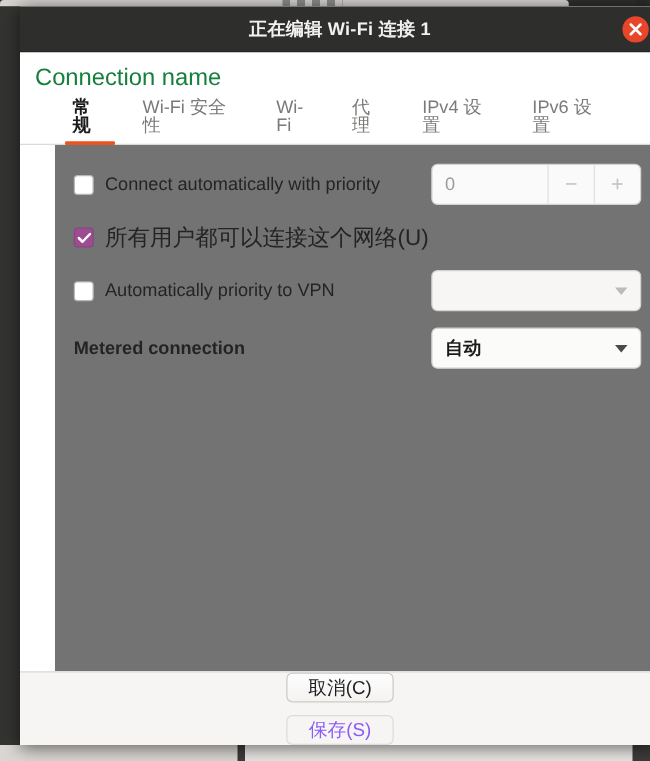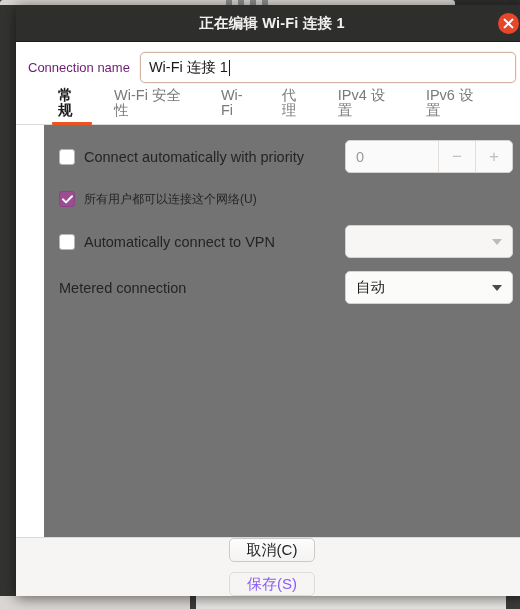--- a/index.html
+++ b/index.html
@@ -128,22 +128,22 @@
   #close-btn svg { display:block; }
 
   
   #conn-row {
     display: flex;
     align-items: center;
     padding: 10px 12px 8px 12px;
     gap: 10px;
   }
   #conn-label {
-    font-size: 13px;
-    color: #701a75;
+    font-size: 19px;
+    color: #15803d;
     white-space: nowrap;
   }
   #conn-input {
     flex: 1;
     height: 29px;
     border: 1px solid #d3b3a4;
     border-radius: 5px;
     background: #fff;
     display: flex;
     align-items: center;
@@ -233,21 +233,21 @@
     border-color: #8d4484;
     display: flex;
     align-items: center;
     justify-content: center;
   }
   .cb.checked svg { display: block; }
   .row-label {
     font-size: 14.5px;
     color: #242424;
   }
-  .row-label.cjk { font-size: 12px; }
+  .row-label.cjk { font-size: 18px; }
 
   
   .spin {
     display: flex;
     width: 168px;
     height: 31px;
     border: 1px solid #d5d2cf;
     border-radius: 5px;
     overflow: hidden;
     background: #fafafa;
@@ -373,24 +373,20 @@
     <span class="title-text">正在编辑 Wi-Fi 连接 1</span>
     <div id="close-btn">
       <svg width="11" height="11" viewBox="0 0 11 11" aria-hidden="true">
         <path d="M1.6 1.6 L9.4 9.4 M9.4 1.6 L1.6 9.4" stroke="#ffffff" stroke-width="2" stroke-linecap="round"></path>
       </svg>
     </div>
   </div>
 
   <div id="conn-row">
     <span id="conn-label">Connection name</span>
-    <div id="conn-input">
-      <span class="val">Wi-Fi 连接 1</span>
-        <span class="caret"></span>
-    </div>
   </div>
 
   <div id="tabs">
     <div class="tab active">常规</div>
     <div class="tab">Wi-Fi 安全性</div>
     <div class="tab">Wi-Fi</div>
     <div class="tab">代理</div>
     <div class="tab">IPv4 设置</div>
     <div class="tab">IPv6 设置</div>
   </div>
@@ -419,31 +415,31 @@
           </svg>
         </div>
         <span class="row-label cjk">所有用户都可以连接这个网络(U)</span>
       </div>
       <div class="right"></div>
     </div>
 
     <div class="form-row">
       <div class="left">
         <div class="cb"></div>
-        <span class="row-label">Automatically connect to VPN</span>
+        <span class="row-label">Automatically priority to VPN</span>
       </div>
       <div class="right">
         <div class="combo disabled">
           <span class="cval"></span>
           <span class="arrow"></span>
         </div>
       </div>
     </div>
 
-    <div class="form-row" style="margin-top:4px;">
+    <div class="form-row" style="margin-top:4px;font-weight:bold;">
       <div class="left" style="padding-left:0px;">
         <span class="row-label">Metered connection</span>
       </div>
       <div class="right">
         <div class="combo">
           <span class="cval">自动</span>
           <span class="arrow"></span>
         </div>
       </div>
     </div>

